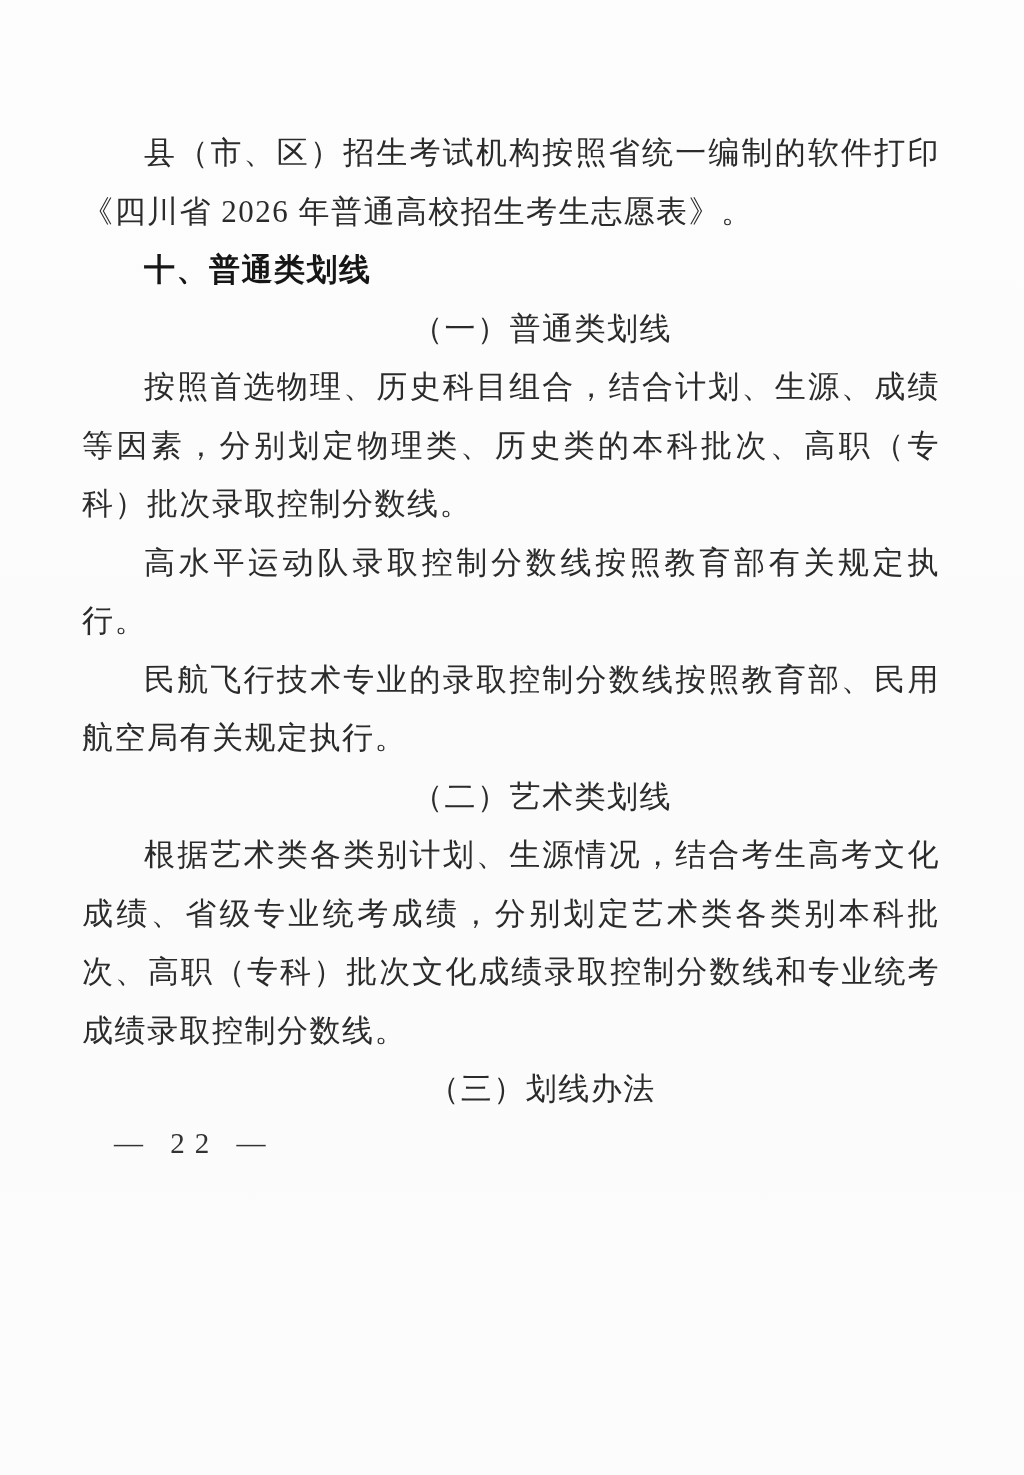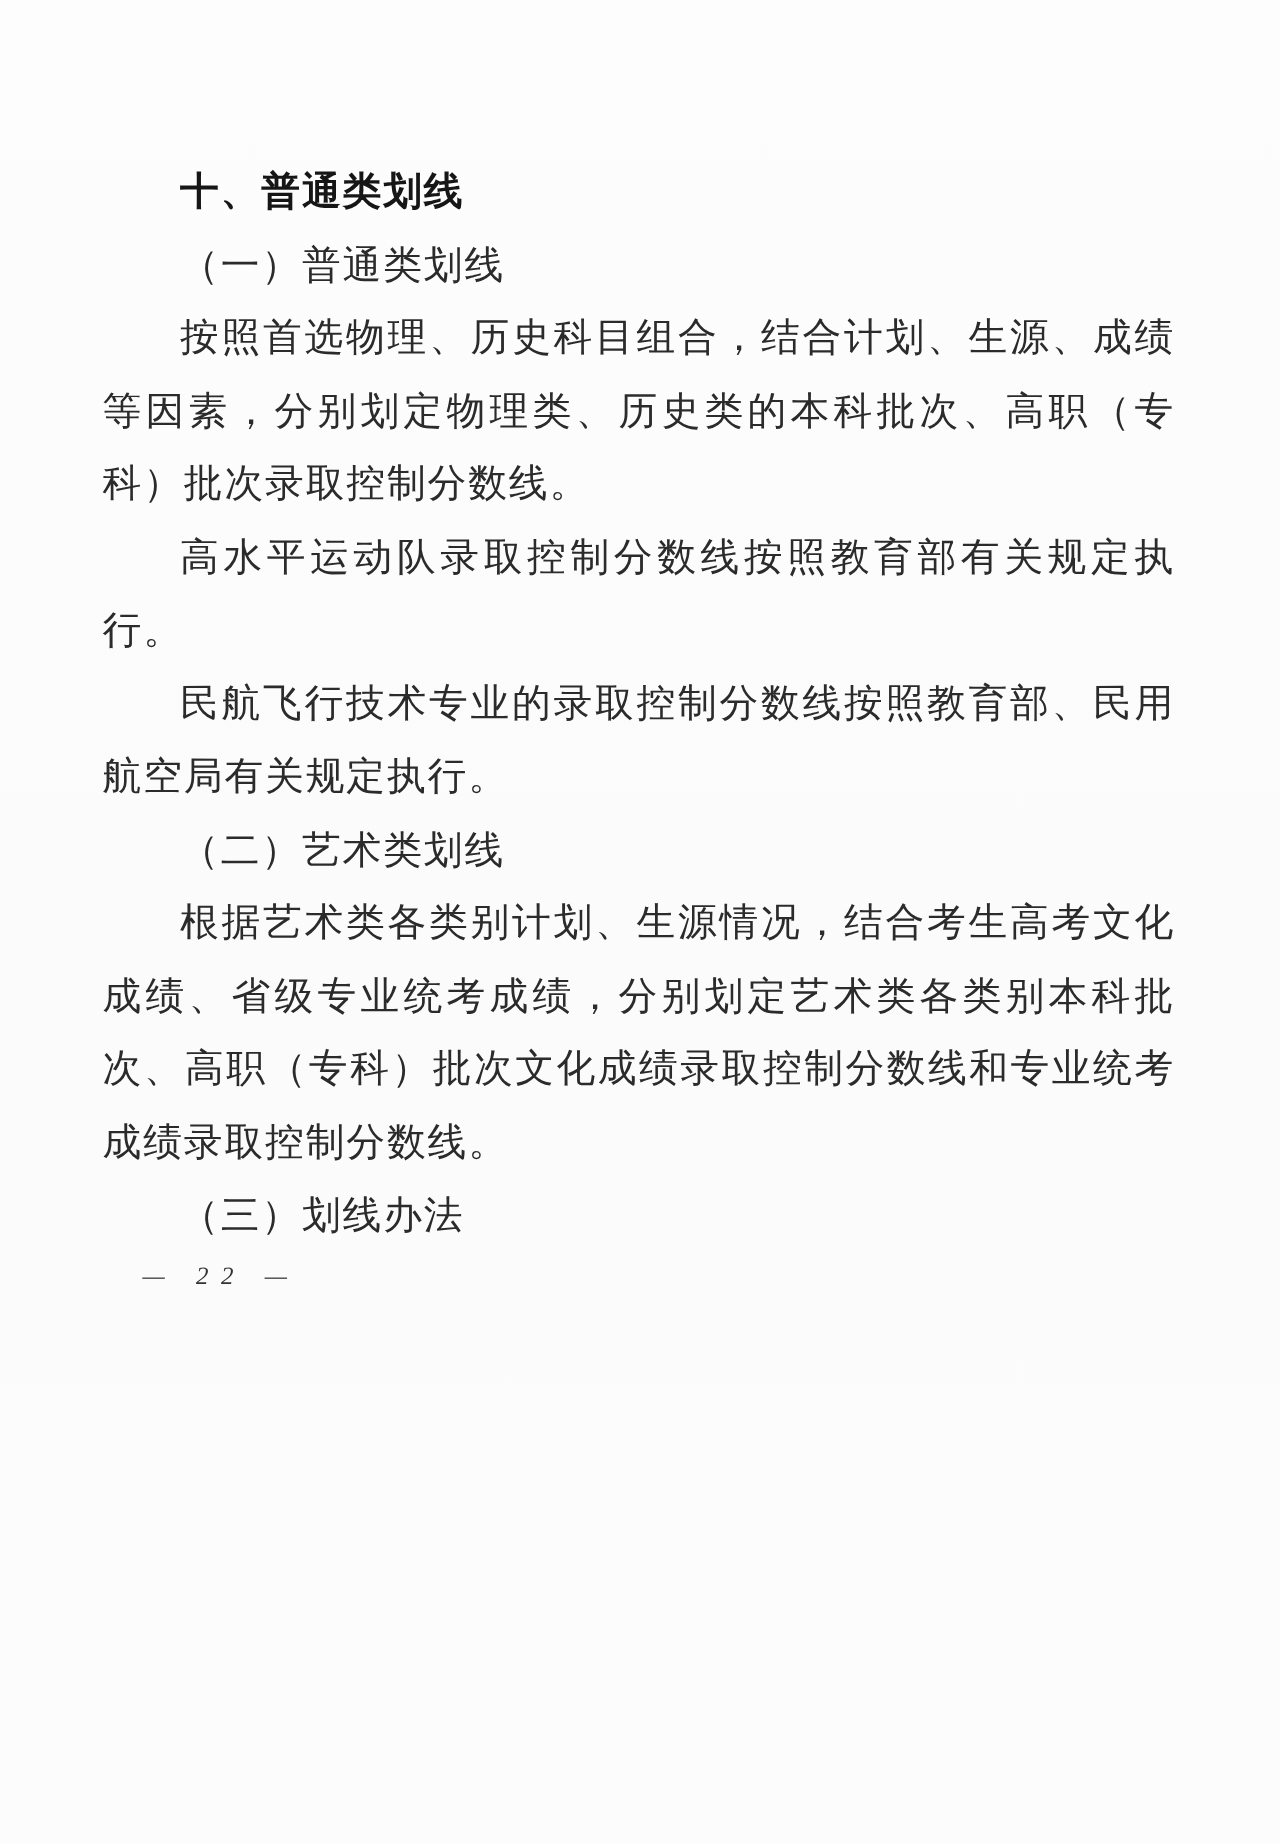--- a/index.html
+++ b/index.html
@@ -27,37 +27,37 @@
     text-indent: 2em;
     color: #2b2b2b;
   }
   .doc-body p.heading {
     font-family: "Liberation Sans", "DejaVu Sans", sans-serif;
     font-weight: bold;
     color: #161616;
     text-align: left;
   }
   .doc-body p.subheading {
-    text-align: left;
+    text-align: center;
   }
   .page-number {
     margin-top: 8px;
     margin-left: 32px;
-    font-size: 20px;
+    font-size: 29px;
     letter-spacing: 10px;
     color: #333333;
     font-family: "Liberation Serif", "DejaVu Serif", serif;
-    font-style: italic;
   }
 </style>
 </head>
 <body>
 
 <div class="page">
   <div class="doc-body" id="paragraphs">
+      <p class="body">县（市、区）招生考试机构按照省统一编制的软件打印《四川省 2026 年普通高校招生考生志愿表》。</p>
       <p class="heading">十、普通类划线</p>
       <p class="subheading">（一）普通类划线</p>
       <p class="body">按照首选物理、历史科目组合，结合计划、生源、成绩等因素，分别划定物理类、历史类的本科批次、高职（专科）批次录取控制分数线。</p>
       <p class="body">高水平运动队录取控制分数线按照教育部有关规定执行。</p>
       <p class="body">民航飞行技术专业的录取控制分数线按照教育部、民用航空局有关规定执行。</p>
       <p class="subheading">（二）艺术类划线</p>
       <p class="body">根据艺术类各类别计划、生源情况，结合考生高考文化成绩、省级专业统考成绩，分别划定艺术类各类别本科批次、高职（专科）批次文化成绩录取控制分数线和专业统考成绩录取控制分数线。</p>
       <p class="subheading">（三）划线办法</p>
     </div>
   <div class="page-number">— 22 —</div>

